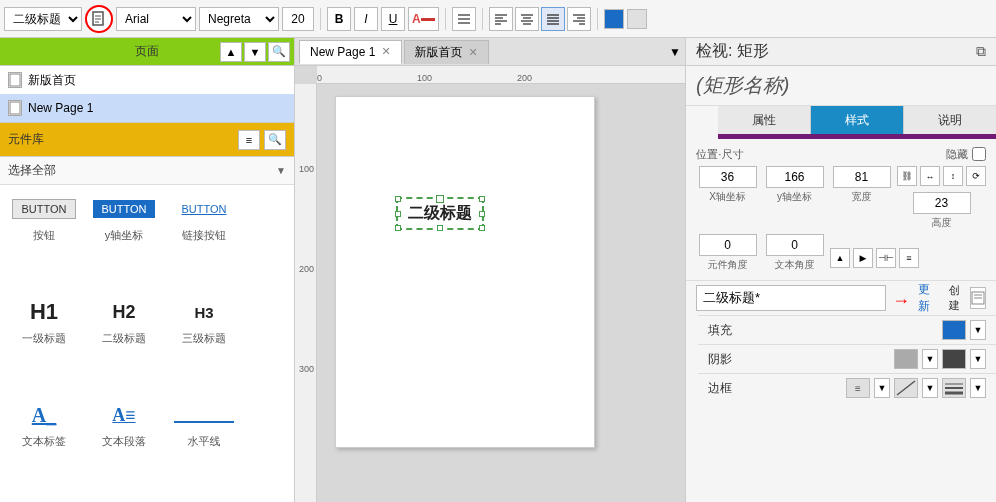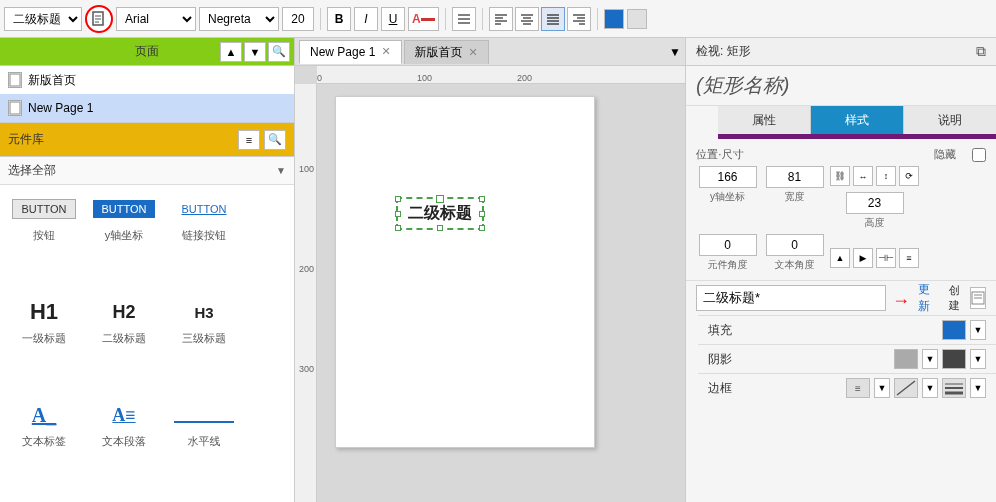--- a/index.html
+++ b/index.html
@@ -343,21 +343,21 @@
     }
     .right-header {
       display: flex;
       align-items: center;
       justify-content: space-between;
       padding: 4px 10px;
       background: #f0f0f0;
       border-bottom: 1px solid #ccc;
       height: 28px;
     }
-    .right-header-title { font-size: 12px; color: #333; }
+    .right-header-title { font-size: 16px; color: #333; }
     .right-header-icon { font-size: 14px; color: #555; cursor: pointer; }
 
     .shape-name-row {
       padding: 6px 10px;
       font-size: 20px;
       font-style: italic;
       color: #555;
       border-bottom: 1px solid #ddd;
     }
 
@@ -393,22 +393,22 @@
 
     .props-section-label {
       font-size: 11px;
       color: #555;
       display: flex;
       align-items: center;
       justify-content: space-between;
     }
     .hide-row {
       display: flex;
-      align-items: flex-end;
-      gap: 16px;
+      align-items: flex-start;
+      gap: 4px;
     }
 
     .position-grid {
       display: grid;
       grid-template-columns: 1fr 1fr 1fr 1fr;
       gap: 4px;
     }
     .pos-field {
       display: flex;
       flex-direction: column;
@@ -784,20 +784,24 @@
       <div>
         <div class="props-section-label">
           <span>位置·尺寸</span>
           <div class="hide-row">
             <span>隐藏</span>
             <input type="checkbox" style="width: 14px; height: 14px;">
           </div>
         </div>
         <div class="position-grid" style="margin-top:4px;">
           <div class="pos-field">
+            <input class="pos-input" type="text" value="36" style="">
+            <span class="pos-label">X轴坐标</span>
+          </div>
+          <div class="pos-field">
             <input class="pos-input" type="text" value="166" style="">
             <span class="pos-label">y轴坐标</span>
           </div>
           <div class="pos-field">
             <input class="pos-input" type="text" value="81" style="">
             <span class="pos-label">宽度</span>
           </div>
           <div class="pos-field">
             <div class="pos-icons">
               <button class="pos-icon-btn">⛓</button>

